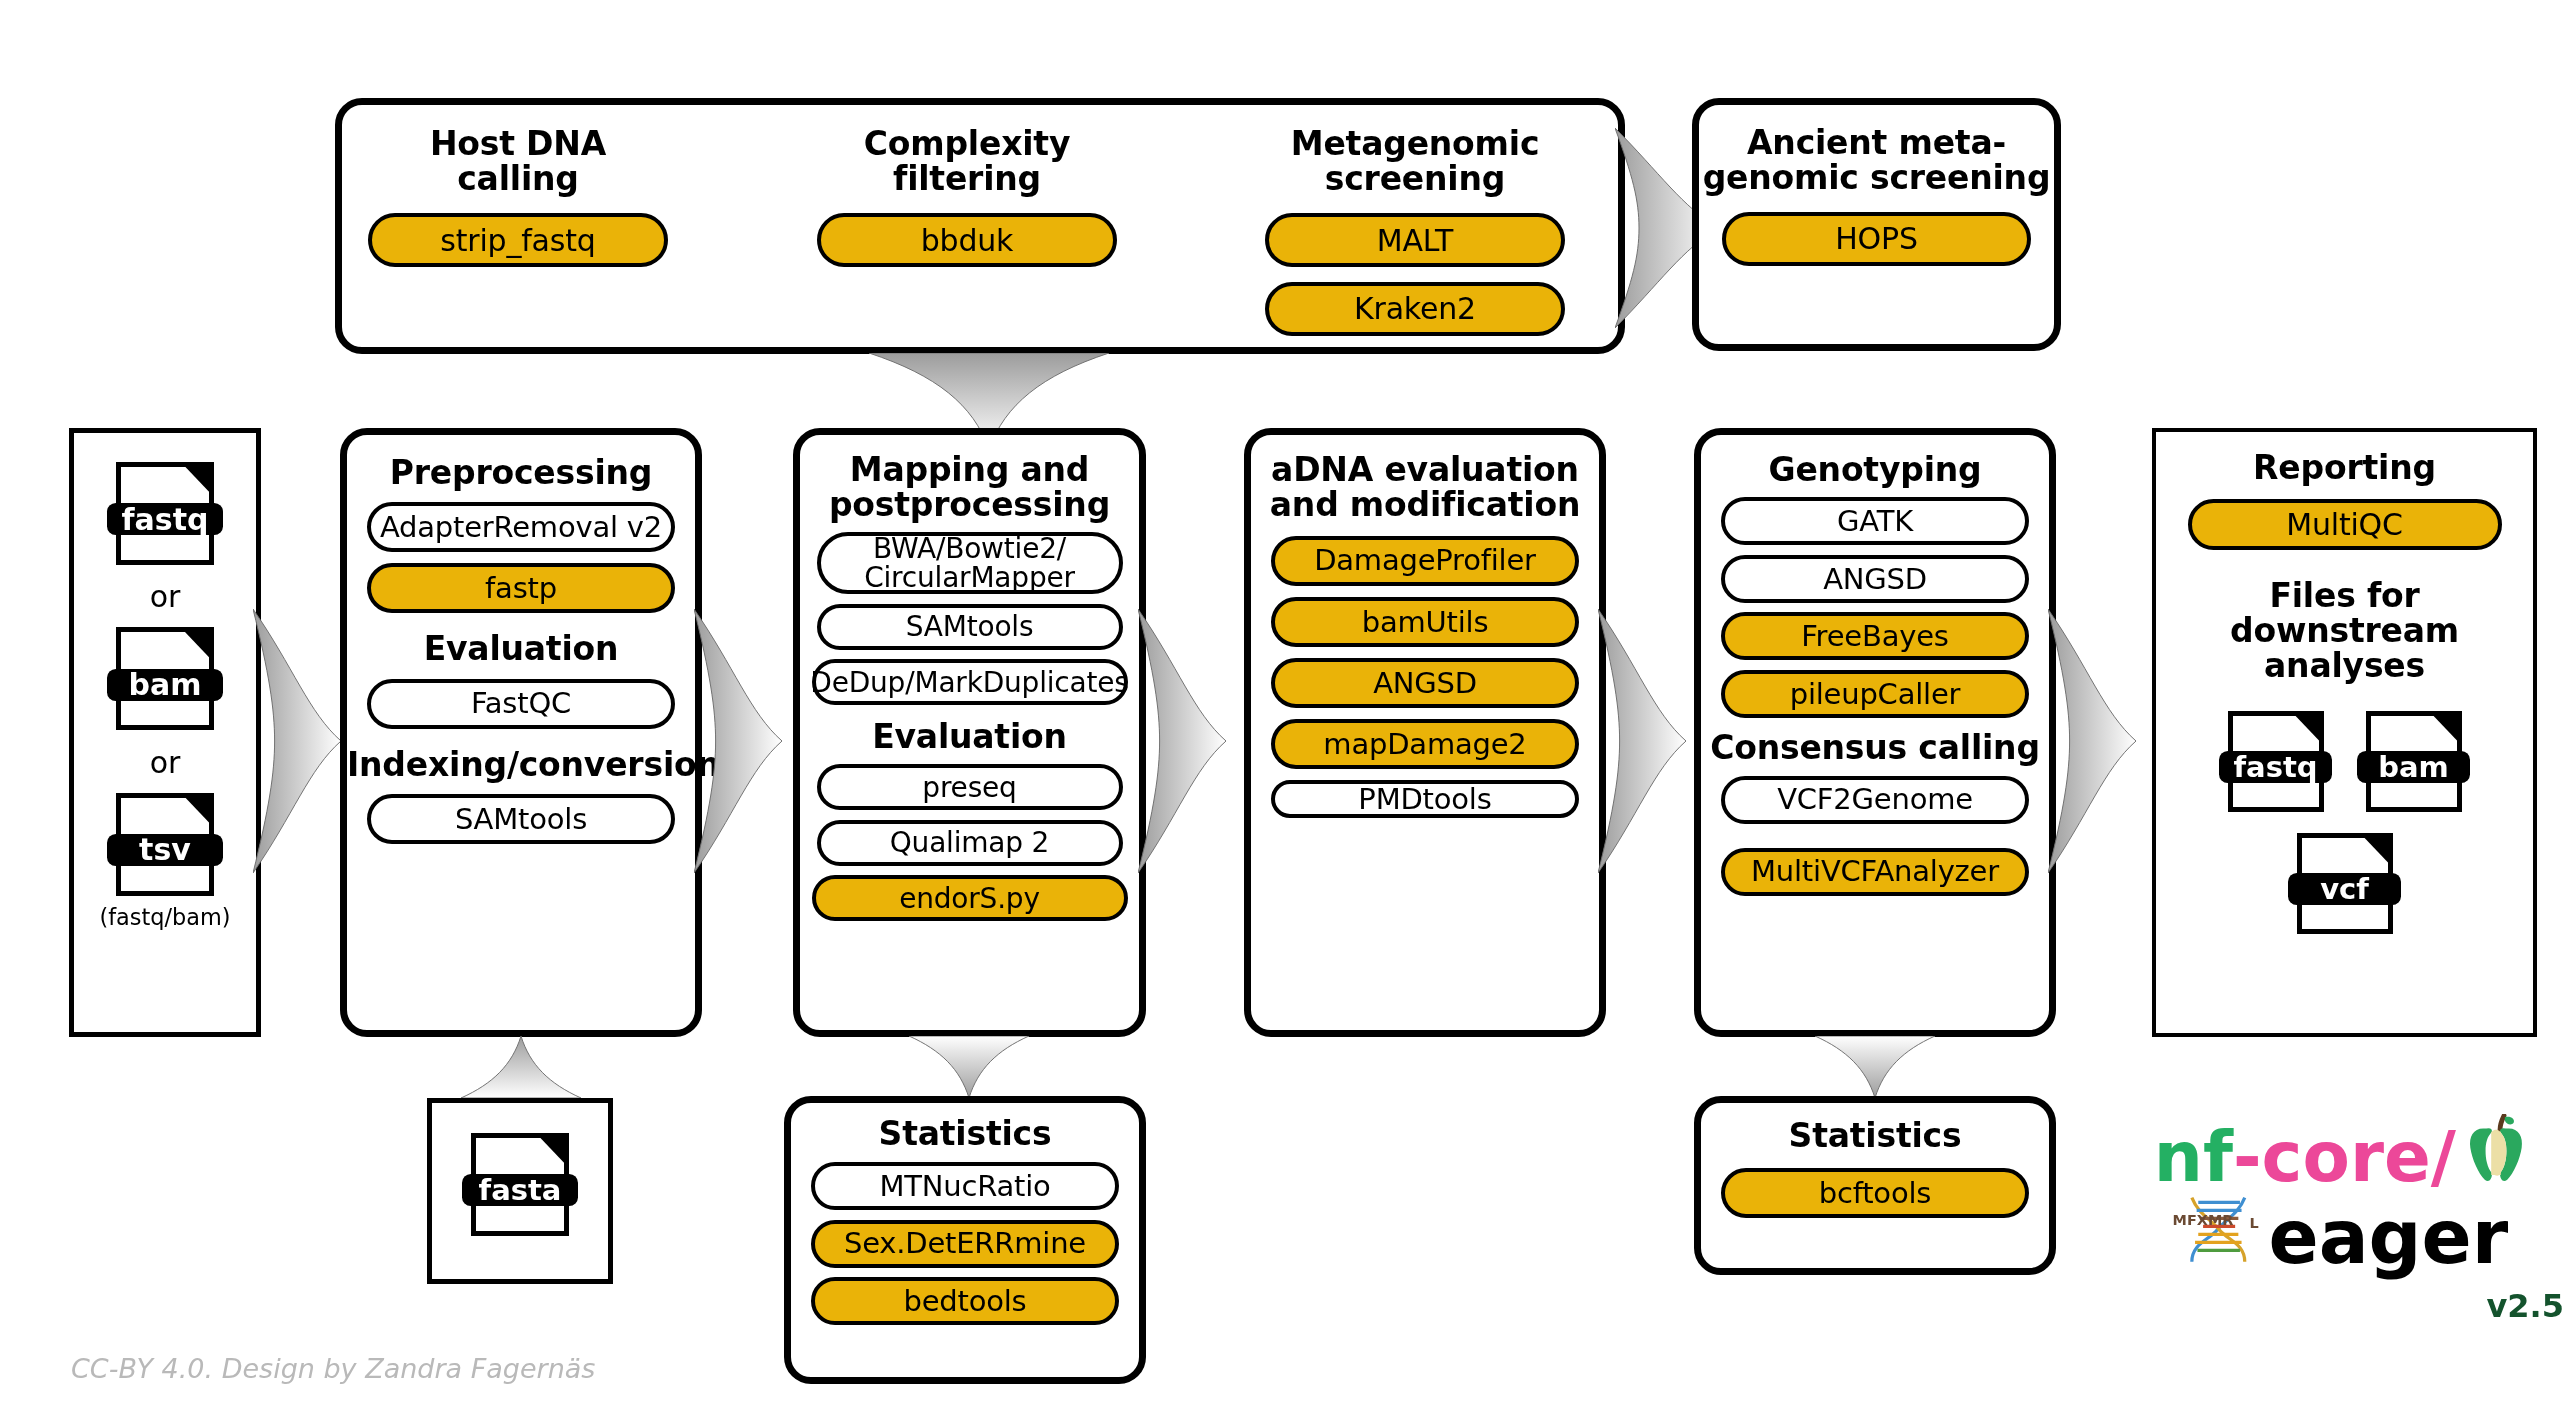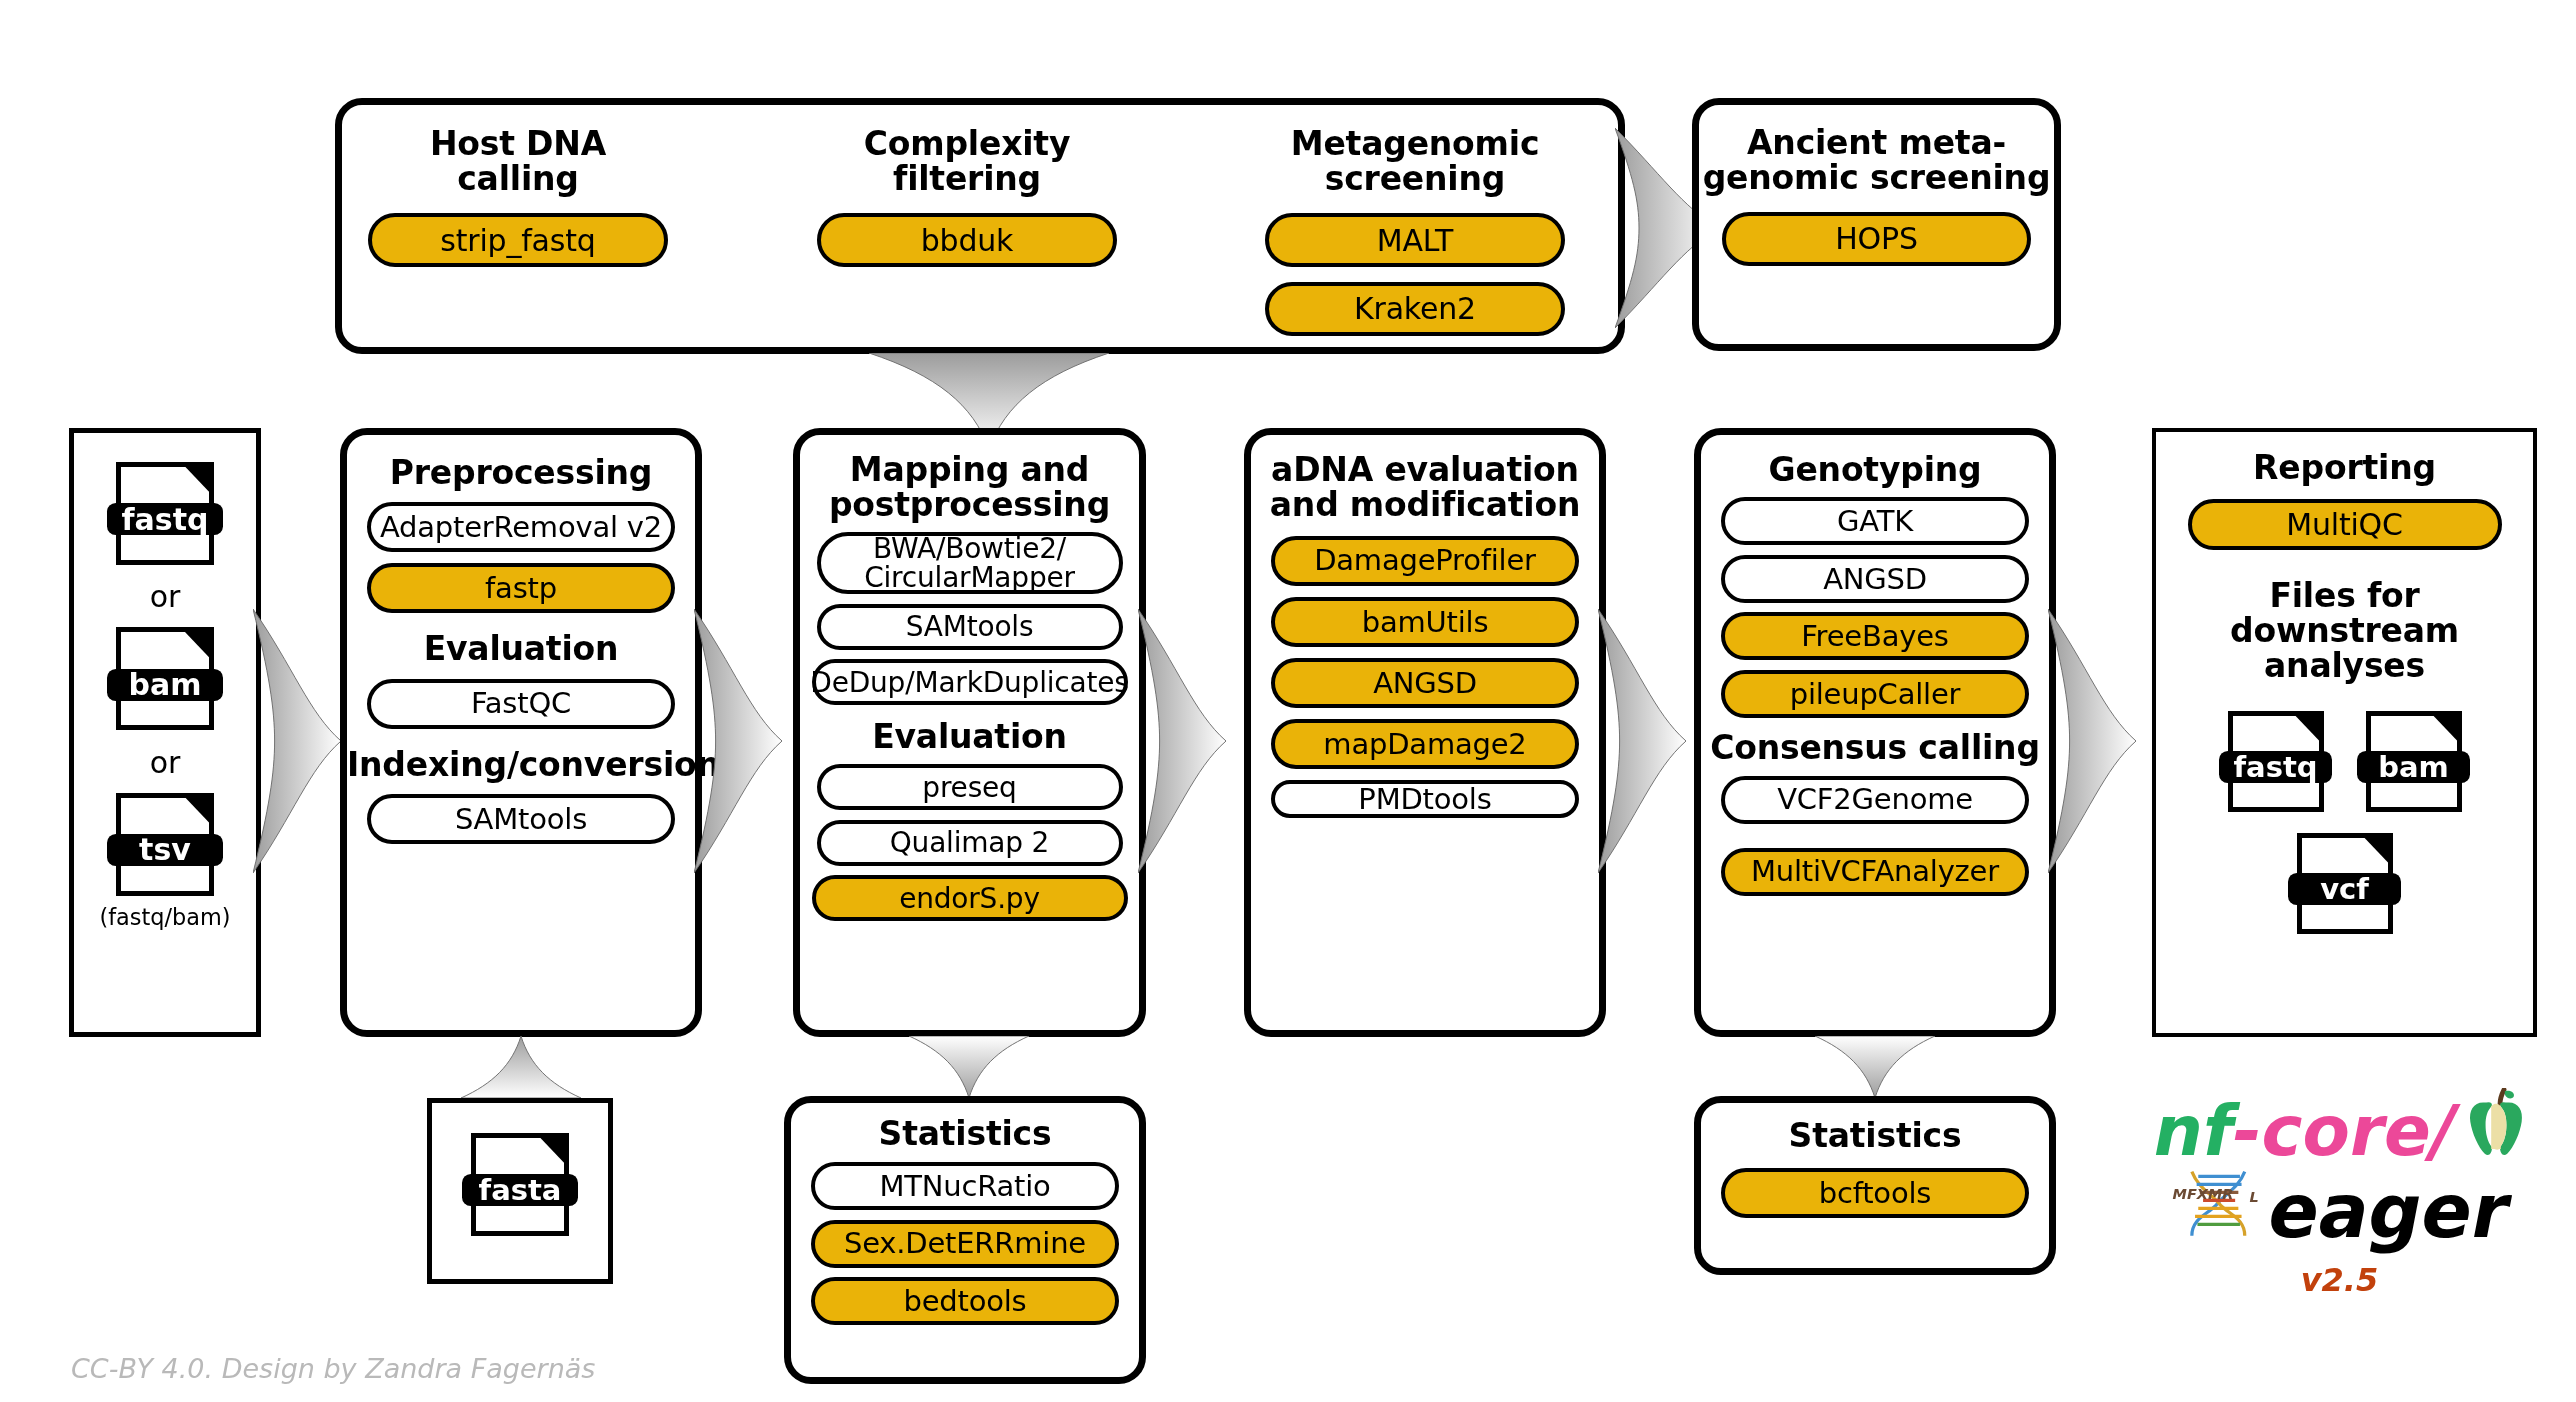--- a/index.html
+++ b/index.html
@@ -44,21 +44,21 @@
   .arrow-d{position:absolute;}
 
   
   .logo{position:absolute;text-align:center;}
   .logo .l1{font-weight:bold;white-space:nowrap;display:flex;align-items:center;
             justify-content:center;}
   .logo .l2{font-weight:bold;white-space:nowrap;display:flex;align-items:center;
             justify-content:center;}
   .logo .nf{color:#24b063;}
   .logo .slash{color:#ec4899;}
-  .logo .ver{font-weight:bold;color:#c2410c;}
+  .logo .ver{font-weight:bold;color:#14532d;text-align:right;}
 
   .credit{position:absolute;color:#b9b9b9;font-style:italic;
           font-family:"DejaVu Sans","Liberation Sans",sans-serif;}
 
   .orlabel{text-align:center;color:#000;}
 </style>
 </head>
 <body>
 
 <div class="stage">
@@ -280,21 +280,21 @@
       </div>
     </div>
 
     <div class="fileicon" style="margin:21px auto 0;width:96px;height:101px;">
       <div class="sheet"></div>
       <div class="fold"></div>
       <div class="band" style="font-size:29px;">vcf</div>
     </div>
   </div>
 
-  <div class="logo" style="left:2115px;top:1088px;width:449px;font-style:italic;">
+  <div class="logo" style="left:2115px;top:1114px;width:449px;">
     <div class="l1" style="font-size:69px;">
       <span class="nf">nf</span>
         <span class="slash">-core/</span>
 
       <span style="display:inline-block;margin-left:11.2px;">
         <svg width="58" height="69" viewBox="0 0 72 86">
           <path d="M46,2 C42,10 41,16 41,20" stroke="#5b3a1e" stroke-width="6" fill="none" stroke-linecap="round"></path>
           <path d="M47,4 C54,2 60,6 58,11 C55,15 49,13 47,8 Z" fill="#2aa85e"></path>
           <path d="M20,18 C8,18 2,28 4,42 C6,56 14,74 22,82 C27,86 31,82 31,74
                    C25,66 23,56 23,46 C23,36 25,28 31,22 C31,16 27,18 20,18 Z" fill="#2aa85e"></path>

